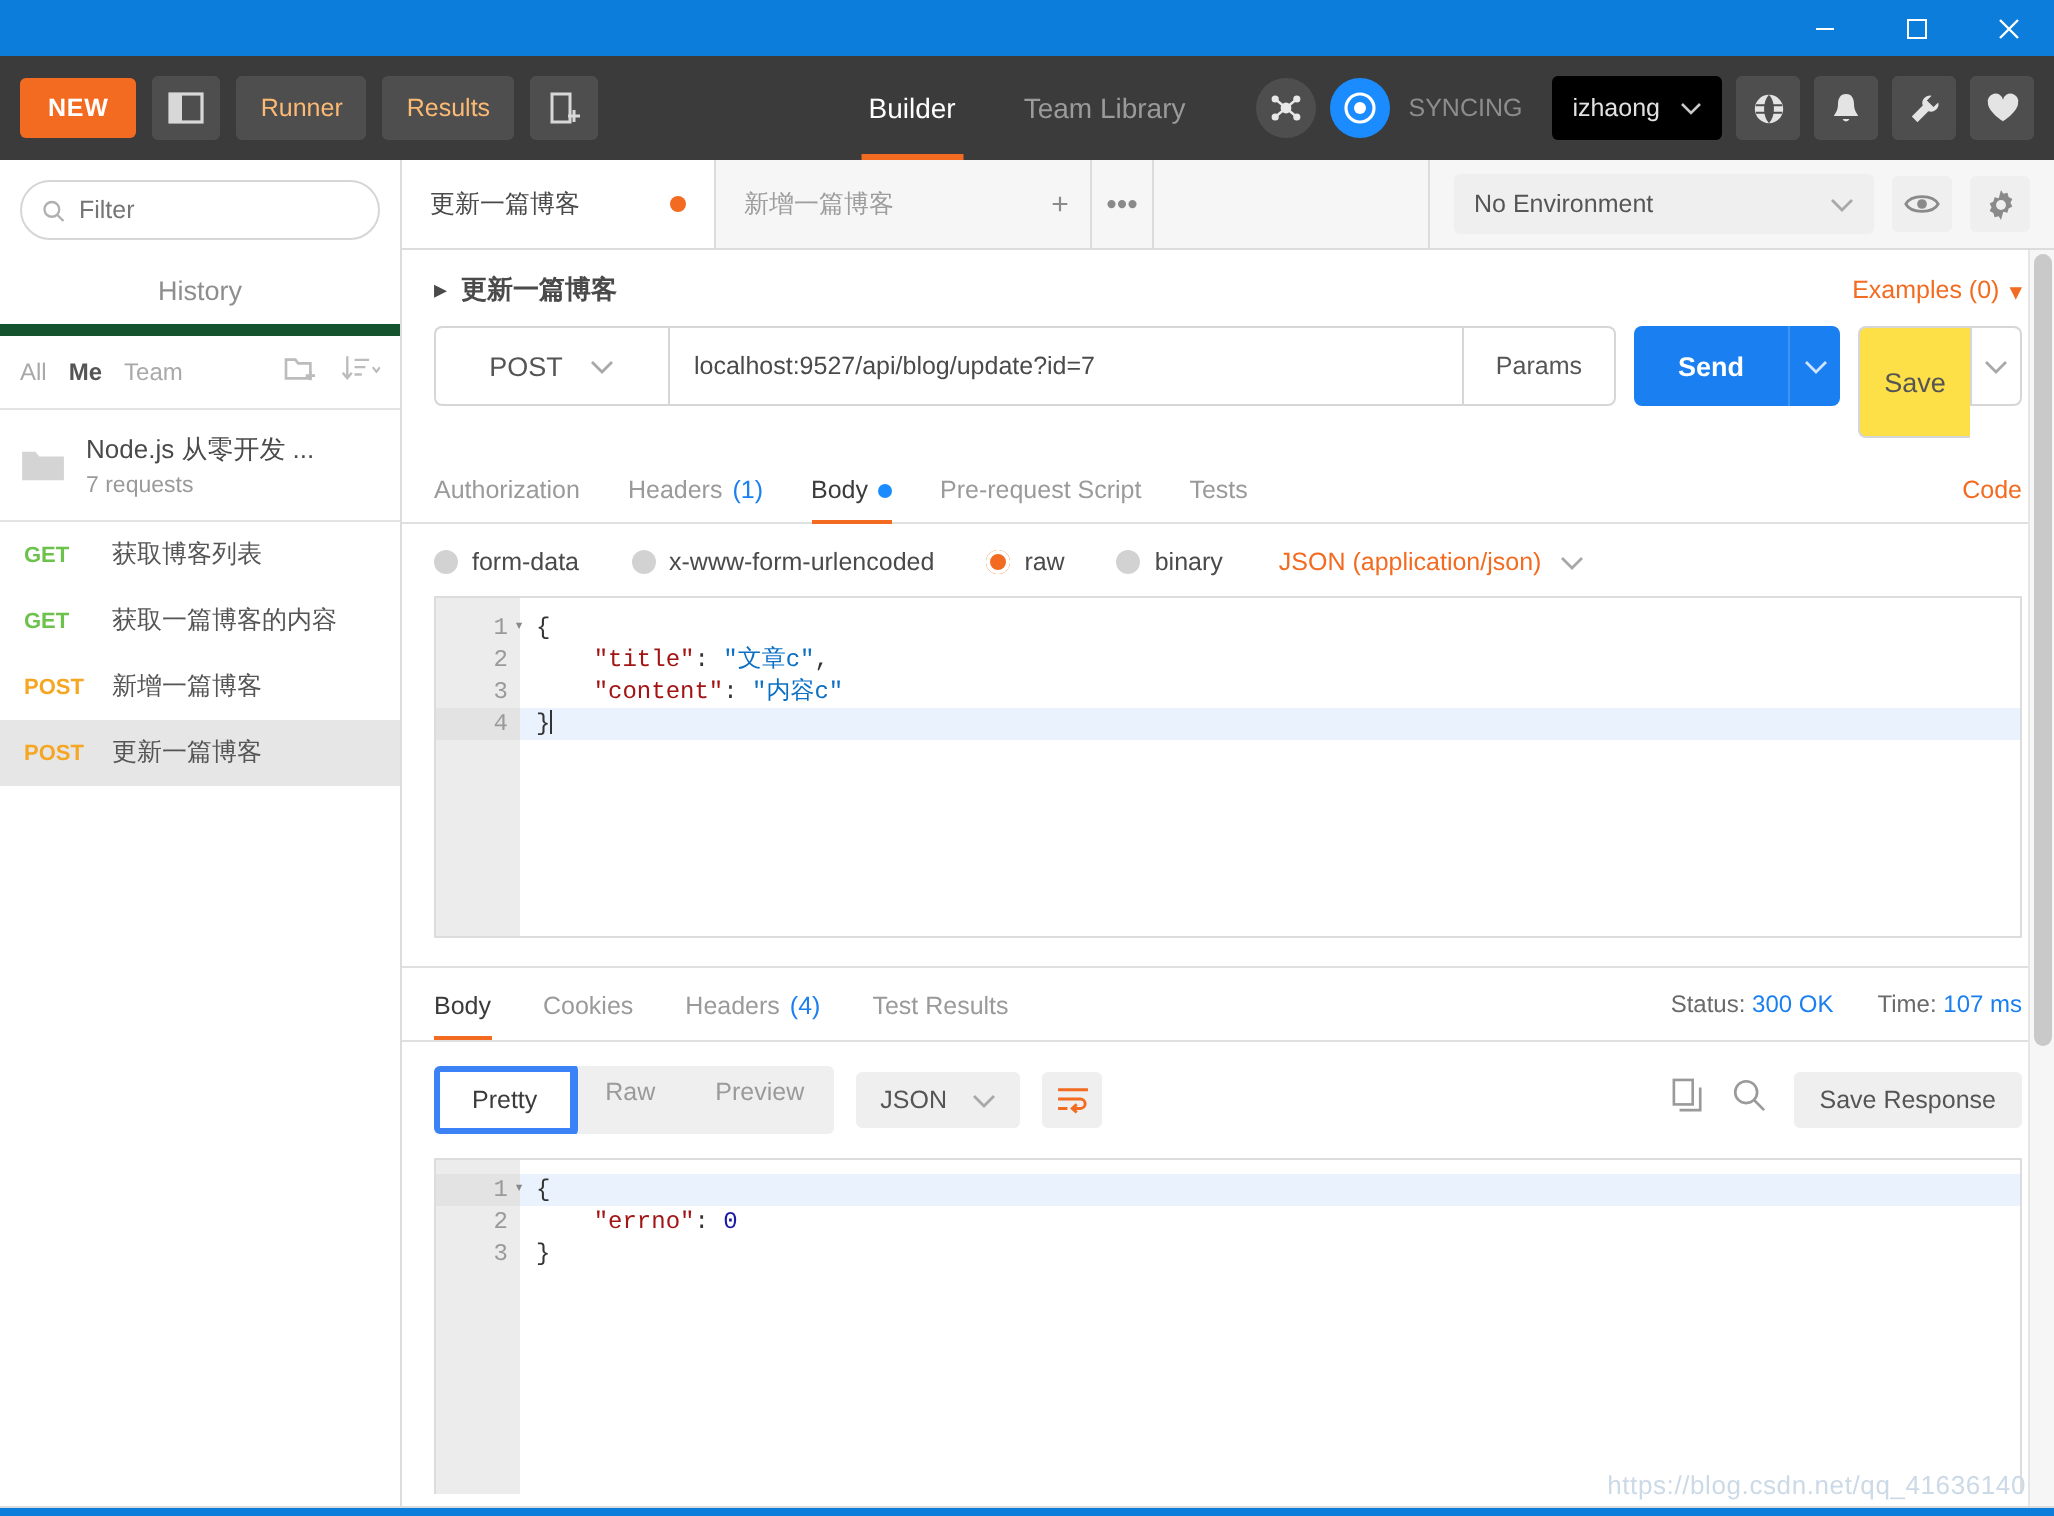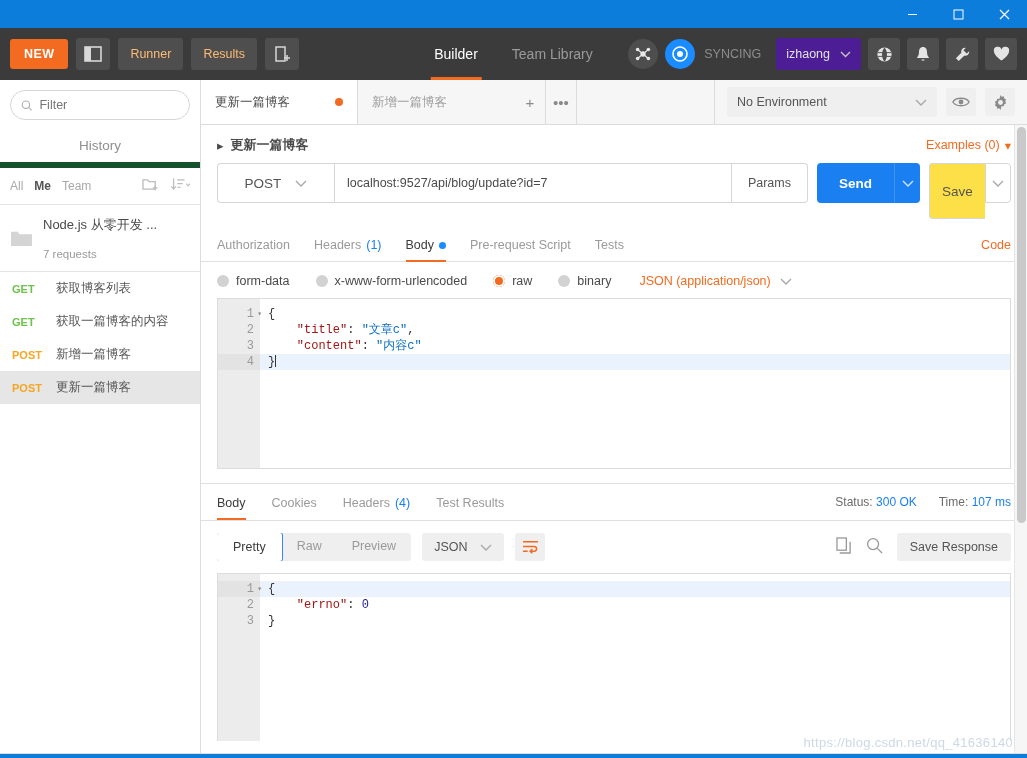--- a/index.html
+++ b/index.html
@@ -56,21 +56,21 @@
   .tb-right {
     margin-left: auto; display: flex; align-items: center; gap: 7px;
   }
   .circ-icon {
     width: 30px; height: 30px; border-radius: 50%; background: #4e4e4e;
     display: flex; align-items: center; justify-content: center;
   }
   .circ-icon.sync { background: #1a8cff; }
   .sync-label { color: #8d8d8d; font-size: 12.5px; margin-left: 2px; margin-right: 8px; }
   .user-chip {
-    background: #4c1d95; color: #e2e2e2; font-size: 12.5px;
+    background: #000000; color: #e2e2e2; font-size: 12.5px;
     padding: 8px 10px; border-radius: 3px; display: flex;
     align-items: center; gap: 10px; min-height: 32px;
   }
   .sq-icon {
     width: 32px; height: 32px; background: #4e4e4e; border-radius: 3px;
     display: flex; align-items: center; justify-content: center;
   }
 
   
   .main { display: flex; height: calc(758px - 28px - 52px); }
@@ -102,21 +102,21 @@
   .side-filters {
     display: flex; align-items: center; gap: 11px; padding: 9px 10px;
     border-bottom: 1px solid #e4e4e4; font-size: 12px; color: #a9a9a9;
   }
   .side-filters .sel { color: #555; font-weight: bold; }
   .side-filters .spacer { margin-left: auto; }
   .collection-row {
     display: flex; align-items: center; gap: 10px; padding: 11px 10px;
     border-bottom: 1px solid #e4e4e4;
   }
-  .coll-text { display: flex; flex-direction: column; gap: 14px; }
+  .coll-text { display: flex; flex-direction: column; gap: 3px; }
   .coll-name { font-size: 13px; color: #4a4a4a; }
   .coll-sub { font-size: 11.5px; color: #9a9a9a; }
   .req-row {
     display: flex; align-items: center; gap: 10px; padding: 8px 10px 8px 12px;
     font-size: 12.5px;
   }
   .req-row.active { background: #e6e6e6; }
   .verb { font-size: 11px; font-weight: bold; width: 34px; }
   .verb.get { color: #6cc24a; }
   .verb.post { color: #f5a623; }
@@ -273,21 +273,21 @@
   .resp-meta { margin-left: auto; display: flex; gap: 22px; font-size: 12px;
     color: #6a6a6a; padding-bottom: 11px; }
   .resp-meta .v { color: #1a7ff0; }
   .resp-toolbar {
     display: flex; align-items: center; padding: 12px 16px; gap: 11px;
   }
   .seg {
     display: flex; background: #efefef; border-radius: 3px; overflow: hidden;
   }
   .seg div { padding: 6px 15px; font-size: 12.5px; color: #9a9a9a; }
-  .seg div.on { background: #fff; color: #3b3b3b; border: 1px solid #3b82f6;
+  .seg div.on { background: #fff; color: #3b3b3b; border: 4px solid #3b82f6;
     border-radius: 3px; margin: -1px; padding: 7px 16px; }
   .fmt-select {
     background: #efefef; border-radius: 3px; padding: 7px 12px; font-size: 12.5px;
     color: #555; display: flex; align-items: center; gap: 13px;
   }
   .wrap-icon {
     background: #efefef; border-radius: 3px; width: 30px; height: 28px;
     display: flex; align-items: center; justify-content: center;
   }
   .resp-right { margin-left: auto; display: flex; align-items: center; gap: 14px; }

